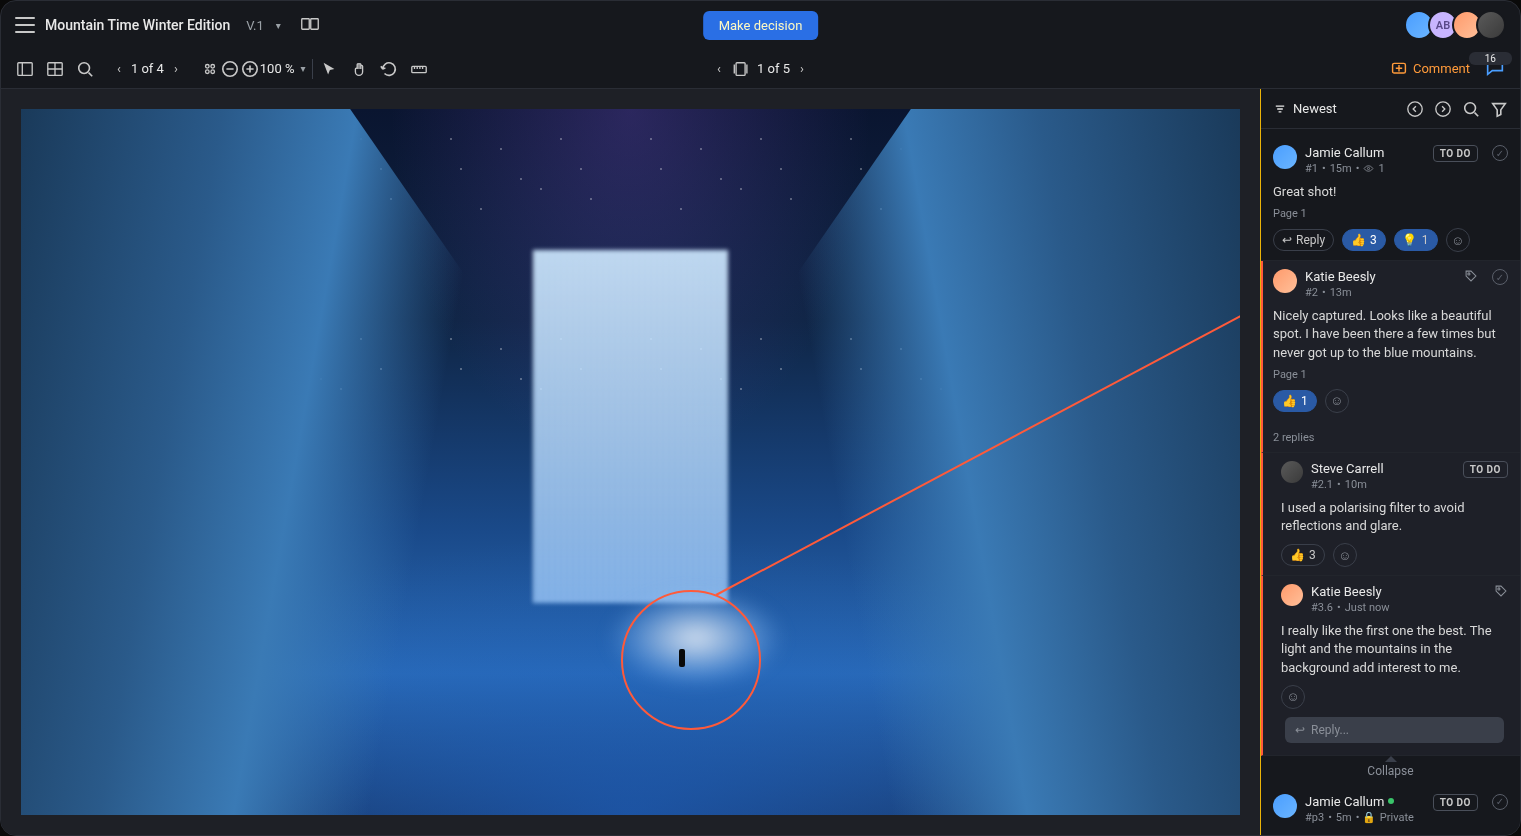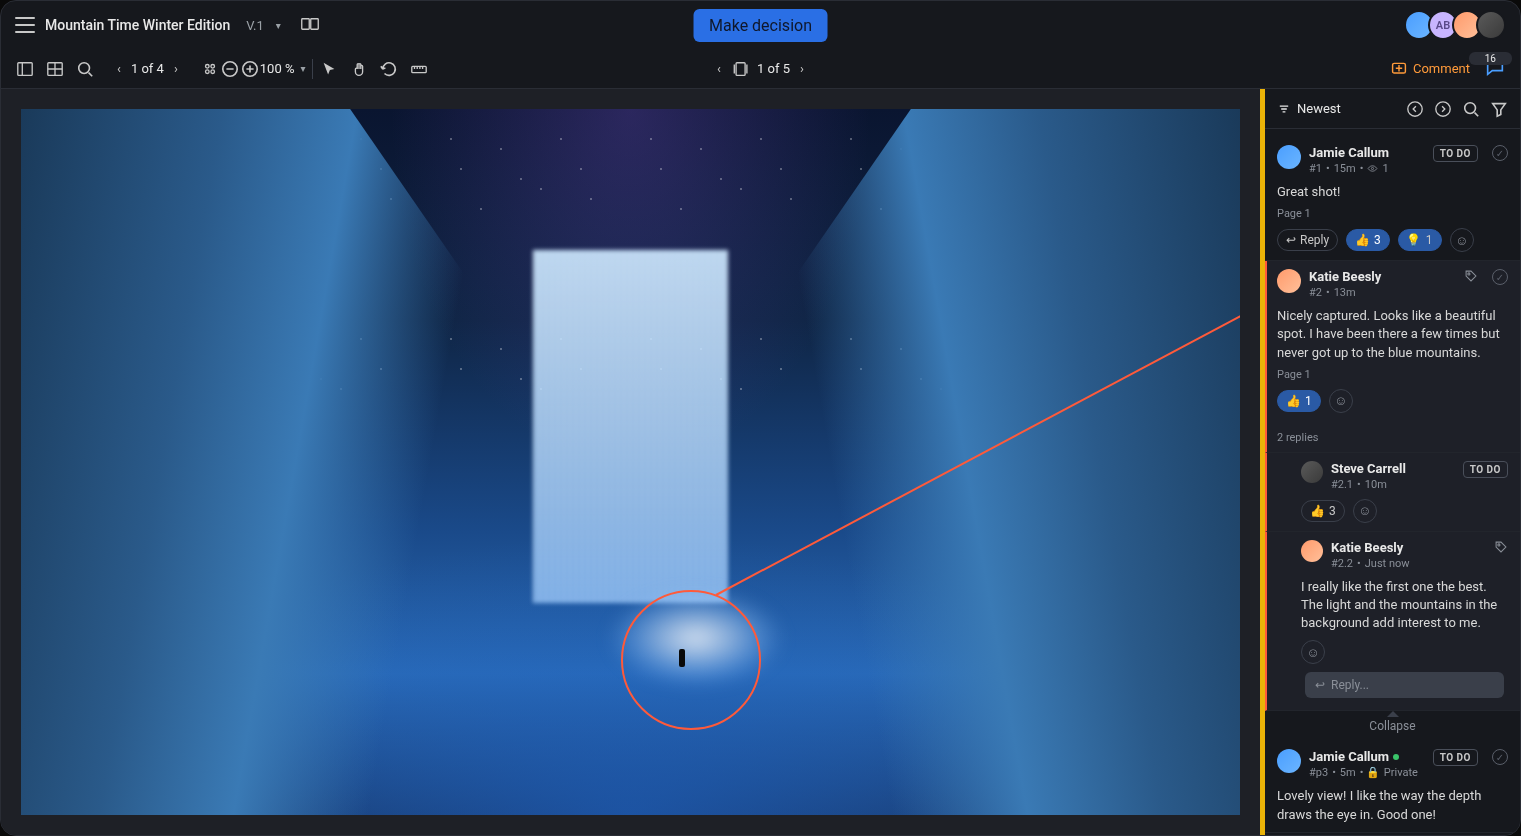--- a/index.html
+++ b/index.html
@@ -7,21 +7,21 @@
 .app{width:1521px;height:836px;background:#16181d;border-radius:16px;margin:0 auto;display:flex;flex-direction:column;overflow:hidden;position:relative;border:1px solid #2a2d35}
 .topbar{height:48px;display:flex;align-items:center;padding:0 14px;position:relative;flex-shrink:0}
 .topbar-left{display:flex;align-items:center;gap:10px}
 .hamburger{width:20px;height:16px;cursor:pointer;display:flex;flex-direction:column;justify-content:space-between}
 .hamburger span{height:2px;background:#c8c8c8;border-radius:1px}
 .title{font-size:14px;color:#e8e8e8;font-weight:500}
 .version{font-size:13px;color:#9aa0a6;margin-left:6px}
 .chev-down{font-size:10px;color:#9aa0a6;margin-left:2px}
 .compare-icon{width:18px;height:14px;margin-left:10px;cursor:pointer}
 .compare-icon svg{stroke:#c8c8c8}
-.decision-btn{position:absolute;left:50%;transform:translateX(-50%);background:#2a6fe5;color:#0f172a;border:none;padding:7px 16px;border-radius:6px;font-size:16px;cursor:pointer}
+.decision-btn{position:absolute;left:50%;transform:translateX(-50%);background:#2a6fe5;color:#fef9c3;border:none;padding:7px 16px;border-radius:6px;font-size:13px;cursor:pointer}
 .topbar-right{margin-left:auto;display:flex;align-items:center;gap:-4px}
 .avatar{width:30px;height:30px;border-radius:50%;border:2px solid #16181d;margin-left:-6px;display:flex;align-items:center;justify-content:center;font-size:11px;font-weight:600;color:#fff}
 .av1{background:linear-gradient(135deg,#4a9eff,#6bb5ff)}
 .av2{background:#c8b5ff;color:#5a4a8a}
 .av3{background:linear-gradient(135deg,#ff9a6b,#ffc09a)}
 .av4{background:linear-gradient(135deg,#5a5a5a,#3a3a3a)}
 .toolbar{height:40px;display:flex;align-items:center;padding:0 14px;border-bottom:1px solid #2a2d35;flex-shrink:0;position:relative}
 .tool-group{display:flex;align-items:center;gap:10px}
 .tool-btn{width:20px;height:20px;cursor:pointer;display:flex;align-items:center;justify-content:center;color:#c8c8c8}
 .tool-btn svg{width:18px;height:18px}
@@ -54,34 +54,34 @@
 radial-gradient(1px 1px at 15% 15%,#fff,transparent),
 radial-gradient(1px 1px at 85% 45%,#fff,transparent);background-repeat:repeat;background-size:200px 200px}
 .cliff-left{position:absolute;left:0;top:0;bottom:0;width:45%;background:linear-gradient(100deg,#1a3a5a 0%,#2a5a8a 30%,#3a7ab5 50%,transparent 70%);clip-path:polygon(0 0,60% 0,100% 45%,70% 100%,0 100%)}
 .cliff-right{position:absolute;right:0;top:0;bottom:0;width:45%;background:linear-gradient(-100deg,#1a3a5a 0%,#2a5a8a 30%,#3a7ab5 50%,transparent 70%);clip-path:polygon(40% 0,100% 0,100% 100%,30% 100%,0 45%)}
 .fall{position:absolute;left:42%;top:20%;width:16%;height:50%;background:linear-gradient(180deg,rgba(200,230,255,0.9),rgba(150,200,255,0.7));filter:blur(2px)}
 .fall::before{content:"";position:absolute;inset:0;background:repeating-linear-gradient(90deg,rgba(255,255,255,0.3) 0 2px,transparent 2px 6px)}
 .glow{position:absolute;left:48%;bottom:18%;width:180px;height:100px;background:radial-gradient(ellipse,rgba(255,255,255,0.8),rgba(150,200,255,0.3) 50%,transparent 70%);filter:blur(8px)}
 .person{position:absolute;left:54.0%;bottom:21%;width:6px;height:18px;background:#0a0a0a;border-radius:2px}
 .annotation-circle{position:absolute;left:49.2%;bottom:12%;width:140px;height:140px;border:2px solid #ff5a3a;border-radius:50%;pointer-events:none}
 .annotation-line{position:absolute;left:57%;bottom:31%;width:600px;height:2px;background:#ff5a3a;transform-origin:left center;transform:rotate(-28deg);pointer-events:none}
-.sidebar{width:260px;background:#16181d;border-left:5px solid #eab308;display:flex;flex-direction:column;overflow:hidden}
+.sidebar{width:260px;background:#16181d;border-left:1px solid #eab308;display:flex;flex-direction:column;overflow:hidden}
 .side-header{height:40px;display:flex;align-items:center;padding:0 12px;gap:8px;border-bottom:1px solid #2a2d35;flex-shrink:0}
 .sort{font-size:13px;color:#e8e8e8;display:flex;align-items:center;gap:6px;cursor:pointer}
 .side-actions{margin-left:auto;display:flex;align-items:center;gap:10px}
 .side-actions .tool-btn{width:18px;height:18px}
 .comments{flex:1;overflow-y:auto;padding:8px 0}
 .comment{padding:8px 12px;border-bottom:1px solid #22252c}
 .comment.highlighted{background:#1e2028;border-left:2px solid #ff5a3a;padding-left:10px}
-.comment.reply{padding-left:34px}
+.comment.reply{padding-left:18px}
 .c-head{display:flex;align-items:flex-start;gap:8px}
 .c-avatar{width:24px;height:24px;border-radius:50%;flex-shrink:0}
 .c-avatar.small{width:22px;height:22px}
 .c-meta{flex:1}
-.c-name{font-size:13px;font-weight:700;color:#e8e8e8;display:flex;align-items:center;gap:4px}
+.c-name{font-size:13px;font-weight:400;color:#e8e8e8;display:flex;align-items:center;gap:4px}
 .online-dot{width:6px;height:6px;border-radius:50%;background:#3ac46a}
 .c-sub{font-size:11px;color:#8a8f98;margin-top:2px;display:flex;align-items:center;gap:4px}
 .c-sub svg{width:11px;height:11px}
 .status-pill{font-size:10px;font-weight:700;letter-spacing:0.5px;padding:2px 6px;border:1px solid #4a4f5a;border-radius:4px;color:#c8c8c8;margin-left:auto}
 .check-circle{width:16px;height:16px;margin-left:6px;border:1.5px solid #5a5f6a;border-radius:50%;display:flex;align-items:center;justify-content:center;cursor:pointer;flex-shrink:0}
 .check-circle::after{content:"✓";font-size:10px;color:#5a5f6a}
 .tag-icon{width:14px;height:14px;margin-left:6px;cursor:pointer}
 .c-body{font-size:13px;color:#d8d8d8;margin-top:8px;line-height:1.4}
 .c-page{font-size:11px;color:#8a8f98;margin-top:6px}
 .c-actions{display:flex;align-items:center;gap:8px;margin-top:8px}
@@ -340,32 +340,33 @@
 
         <div class="comment highlighted reply">
           <div class="c-head">
             <div class="c-avatar small av4"></div>
             <div class="c-meta">
               <div class="c-name">Steve Carrell</div>
               <div class="c-sub"><span>#2.1</span> • <span>10m</span></div>
             </div>
             <span class="status-pill">TO DO</span>
           </div>
+          <div class="c-body">I used a polarising filter to avoid reflections and glare.</div>
           <div class="c-actions">
             <div class="pill">👍 <span>3</span></div>
             <div class="emoji-add">☺</div>
           </div>
         </div>
 
         <div class="comment highlighted reply">
           <div class="c-head">
             <div class="c-avatar small av3"></div>
             <div class="c-meta">
               <div class="c-name">Katie Beesly</div>
-              <div class="c-sub"><span>#2.2</span> • <span>Just now</span></div>
+              <div class="c-sub"><span>#3.6</span> • <span>Just now</span></div>
             </div>
             <svg class="tag-icon" viewBox="0 0 20 20" fill="none" stroke="#8a8f98" stroke-width="1.5">
                 <path d="M3 3h7l7 7-7 7-7-7z"></path>
                 <circle cx="7" cy="7" r="1.5"></circle>
               </svg>
           </div>
           <div class="c-body">I really like the first one the best. The light and the mountains in the background add interest to me.</div>
           <div class="c-actions">
             <div class="emoji-add">☺</div>
           </div>

